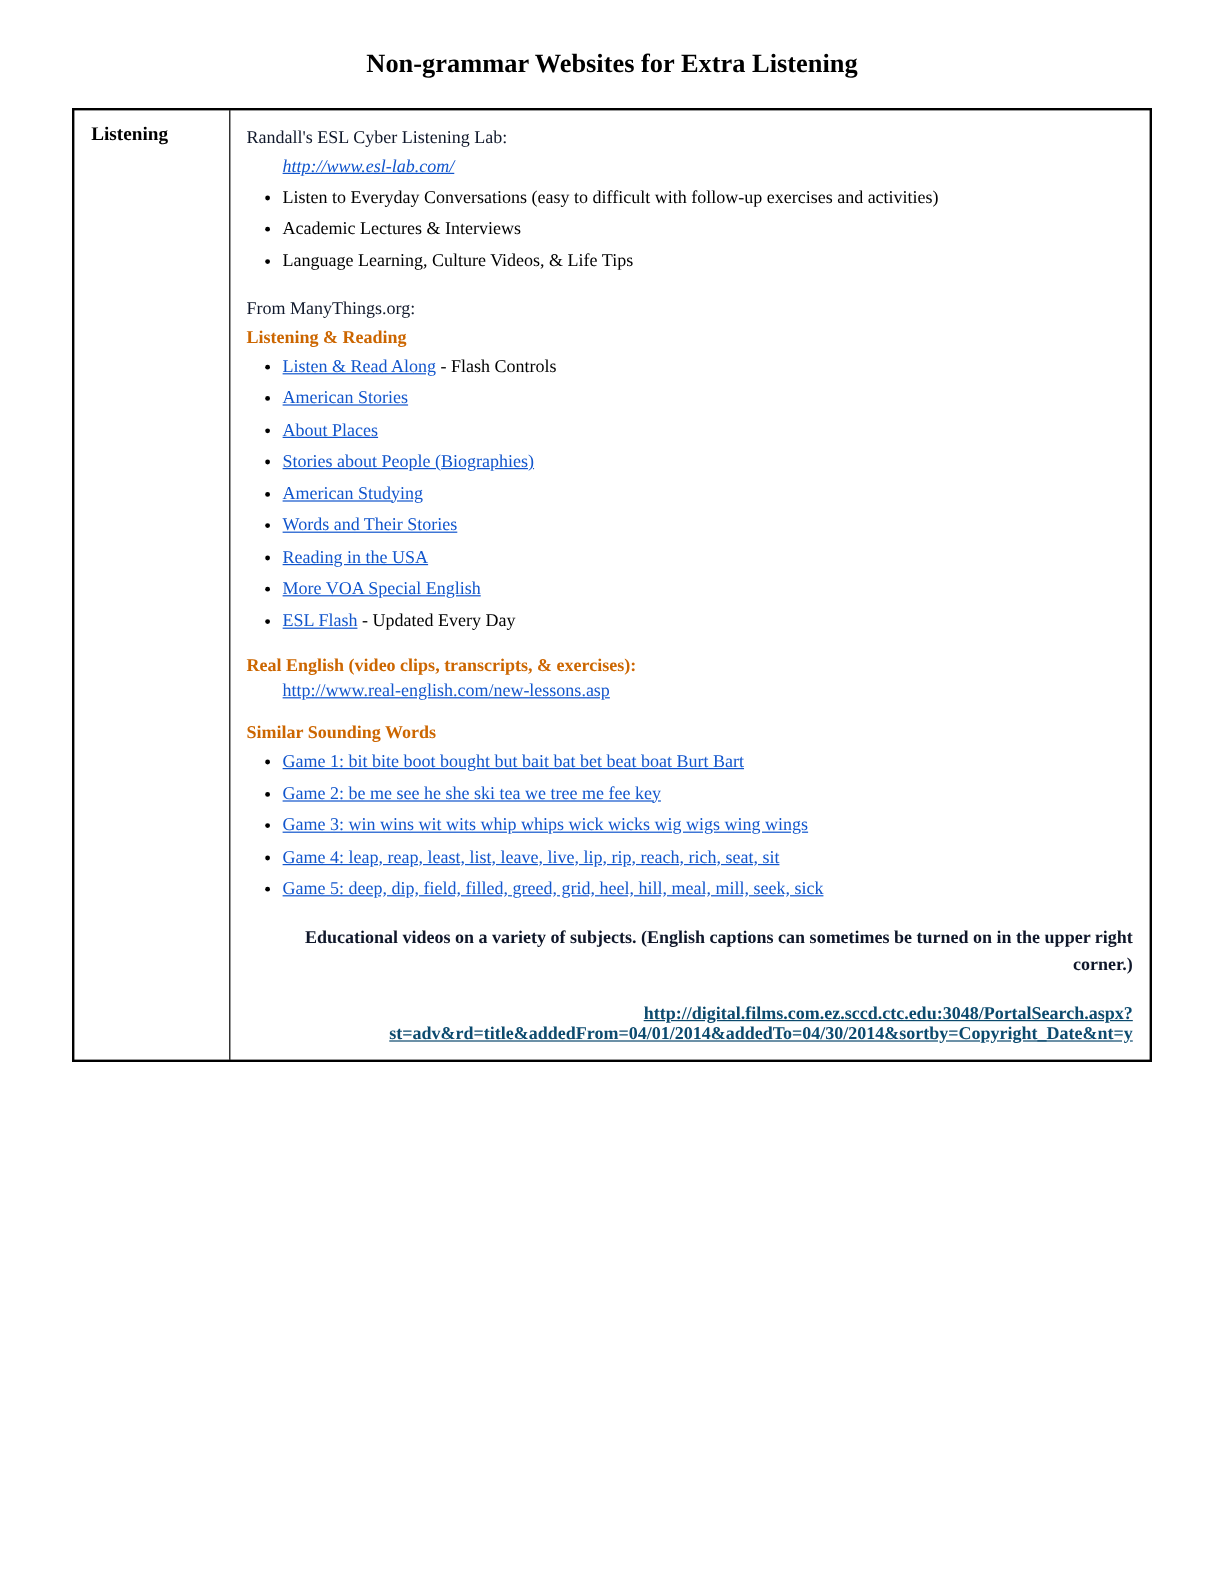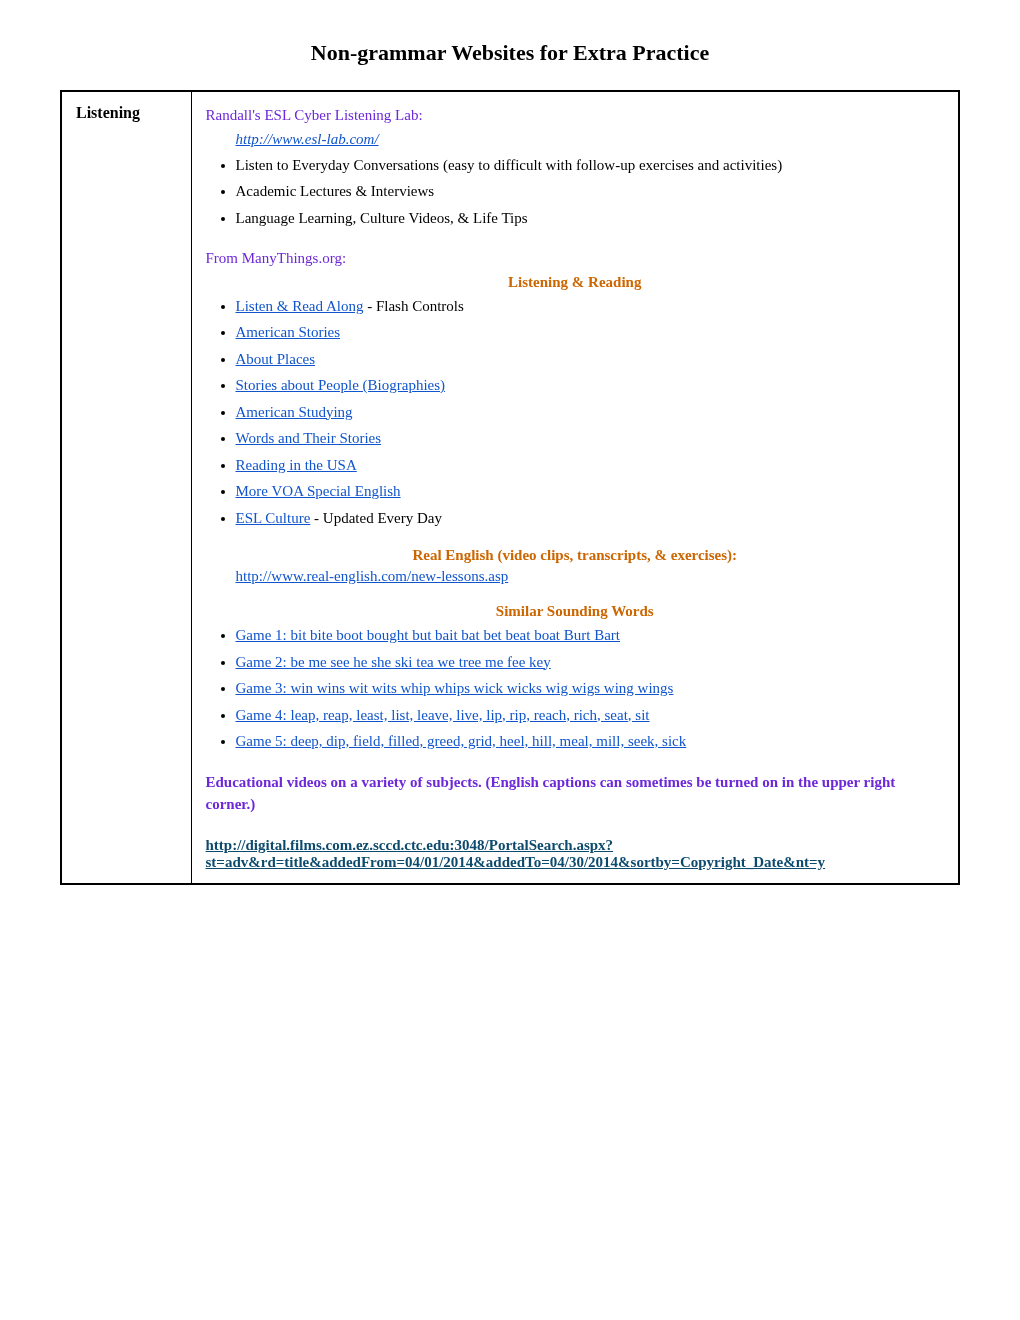--- a/index.html
+++ b/index.html
@@ -33,36 +33,36 @@
       font-size: 16px;
     }
     .content-cell {
       padding: 12px 18px;
     }
     .section-block {
       margin-bottom: 18px;
     }
     .section-block:last-child {
       margin-bottom: 0;
+      text-align: right;
     }
     .plain-text {
-      color: #6d28d9;
+      color: #0f172a;
       margin-bottom: 4px;
       line-height: 1.5;
     }
     .link-blue {
       color: #1155cc;
       text-decoration: underline;
       cursor: pointer;
     }
     .orange-heading {
       color: #cc6600;
       font-weight: bold;
       margin-bottom: 4px;
-      text-align: center;
     }
     ul {
       list-style: disc;
       padding-left: 30px;
       margin-top: 4px;
     }
     ul li {
       margin-bottom: 4px;
       line-height: 1.5;
     }
@@ -76,21 +76,21 @@
     .link-bold-blue {
       color: #0c4a6e;
       text-decoration: underline;
       font-weight: bold;
       cursor: pointer;
     }
   </style>
 </head>
 <body>
 
-<h1>Non-grammar Websites for Extra Practice</h1>
+<h1>Non-grammar Websites for Extra Listening</h1>
 
 <table class="main-table">
   <tbody>
       <tr>
     <td class="label-cell">
       <span>Listening</span>
     </td>
     <td class="content-cell">
 
       <div class="section-block">
@@ -127,21 +127,21 @@
           <li>
             <a class="link-blue">Words and Their Stories</a>
           </li>
           <li>
             <a class="link-blue">Reading in the USA</a>
           </li>
           <li>
             <a class="link-blue">More VOA Special English</a>
           </li>
           <li>
-            <a class="link-blue">ESL Culture</a><span class="small-text"> - Updated Every Day</span>
+            <a class="link-blue">ESL Flash</a><span class="small-text"> - Updated Every Day</span>
           </li>
         </ul>
       </div>
 
       <div class="section-block">
         <div class="orange-heading">Real English (video clips, transcripts, &amp; exercises):</div>
         <div style="padding-left:30px;">
           <a class="link-blue">http://www.real-english.com/new-lessons.asp</a>
         </div>
       </div>

